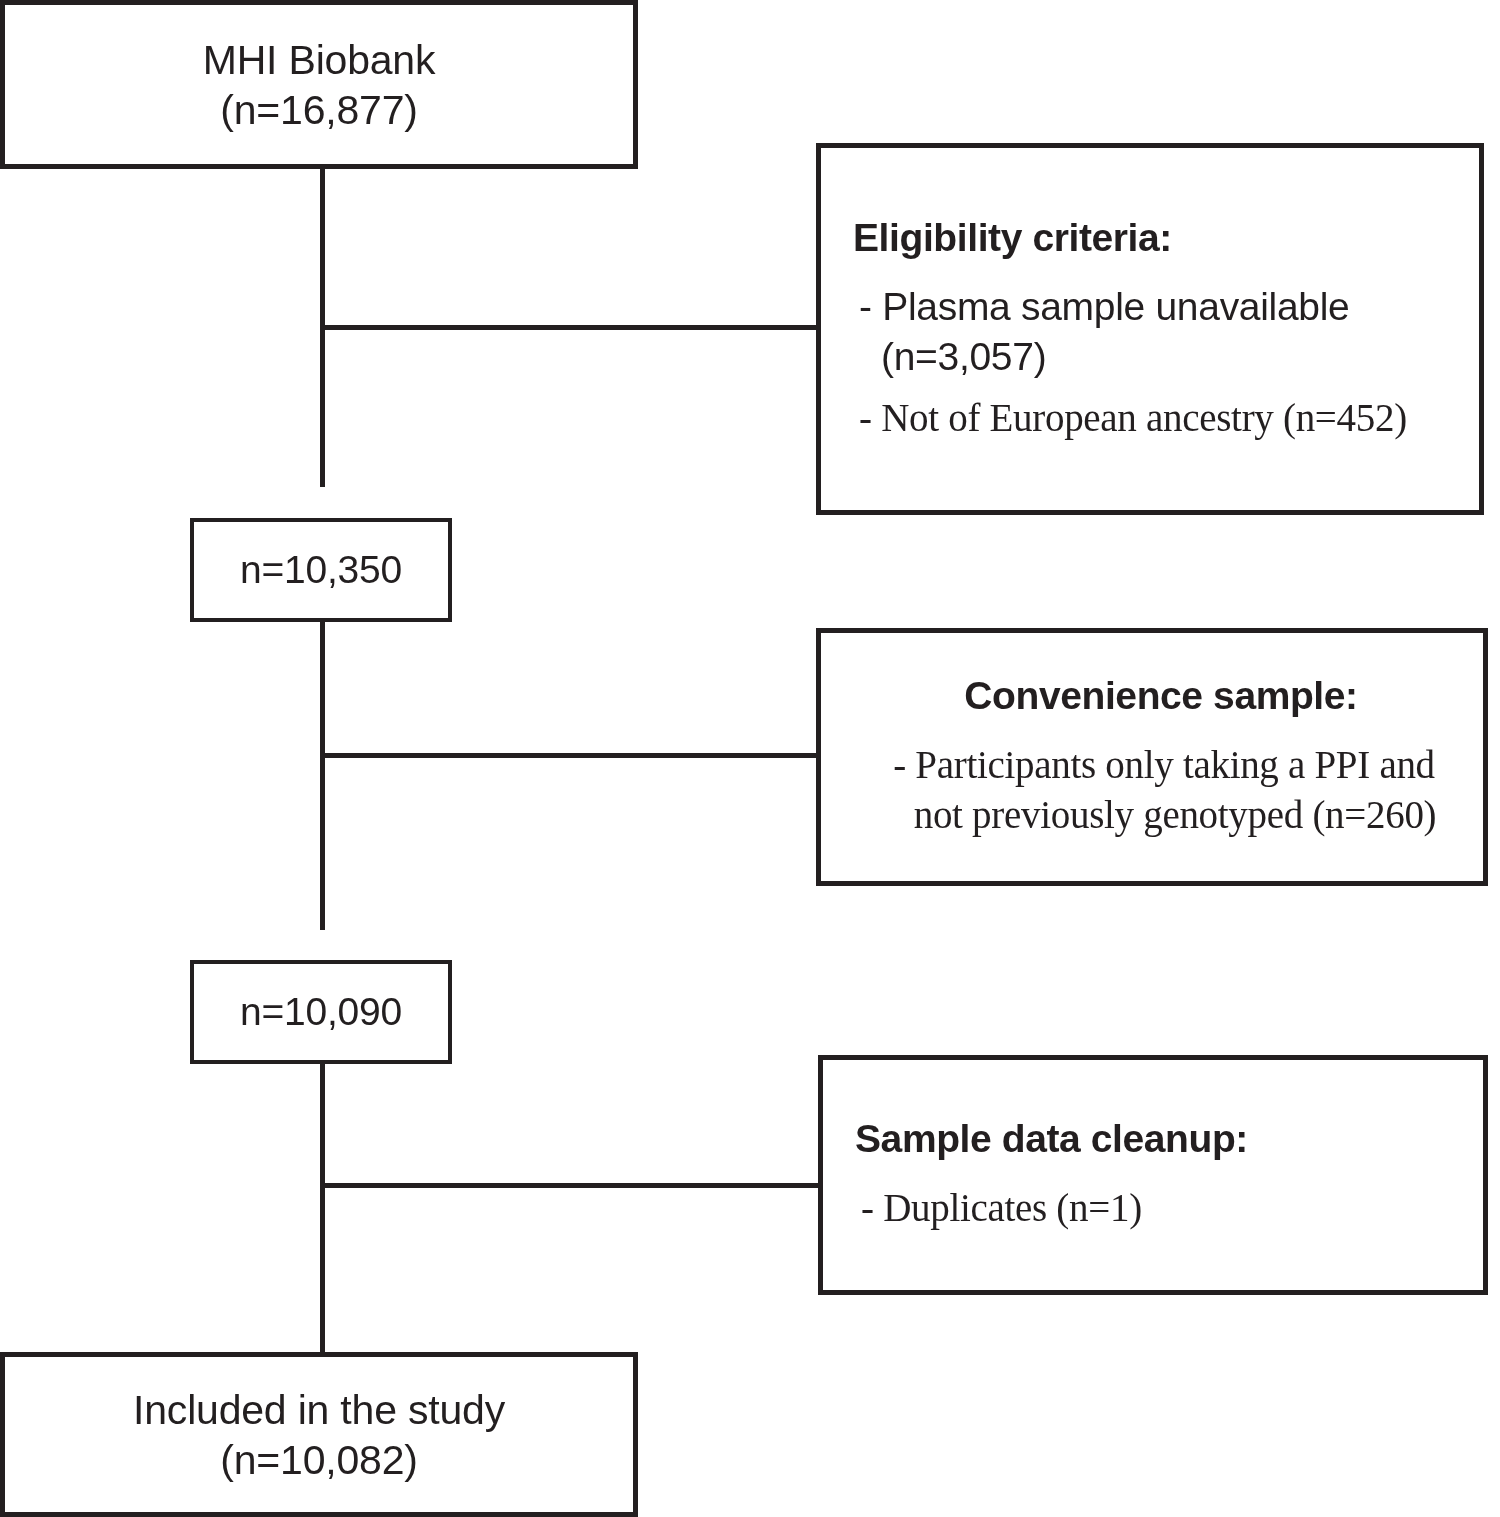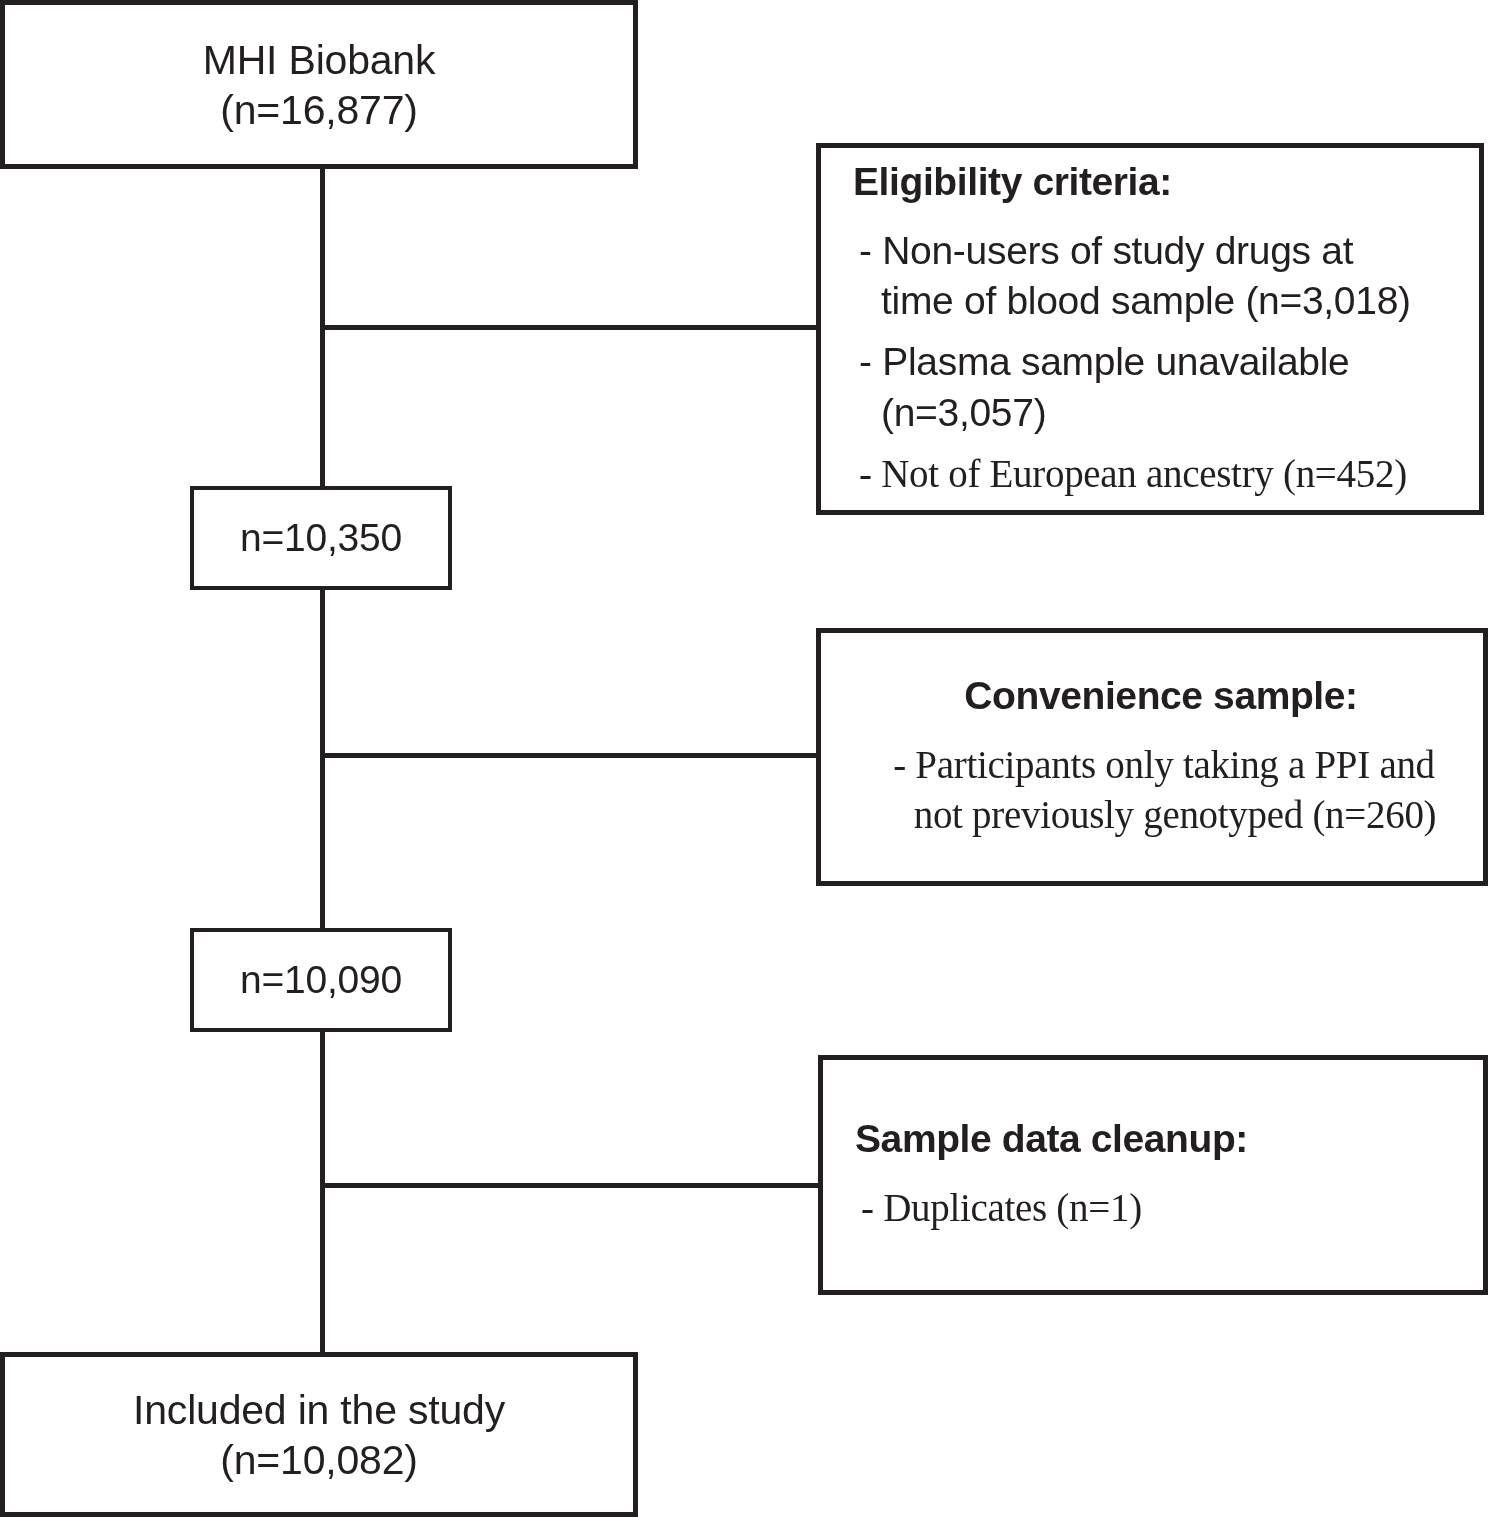--- a/index.html
+++ b/index.html
@@ -18,21 +18,21 @@
   }
 
   
   .box {
     position: absolute;
     box-sizing: border-box;
     border: 5px solid #231f20;
     background: #ffffff;
     z-index: 3;
   }
-  .box.thin { border-width: 4px; }
+  .box.thin { border-width: 4px; margin-top: 32px; }
 
   
   .stage-text {
     position: absolute;
     left: 0;
     right: 0;
     top: 50%;
     transform: translateY(-50%);
     text-align: center;
     font-size: 41px;
@@ -112,22 +112,20 @@
 
   <div class="box" style="left:0px; top:0px; width:638px; height:169px;">
     <div class="stage-text">MHI Biobank
 (n=16,877)</div>
   </div>
 
   <div class="box" style="left:816px; top:143px; width:668px; height:372px;">
     <div class="excl-inner">
       <div class="excl-title">Eligibility criteria:</div>
       <ul class="excl-list">
-        <li>- Non-users of study drugs at
-   time of blood sample (n=3,018)</li>
         <li>- Plasma sample unavailable (n=3,057)</li>
         <li>- Not of European ancestry (n=452)</li>
       </ul>
     </div>
   </div>
 
   <div class="box thin" style="left:190px; top:486px; width:262px; height:104px;">
     <div class="count-text">n=10,350</div>
   </div>
 

